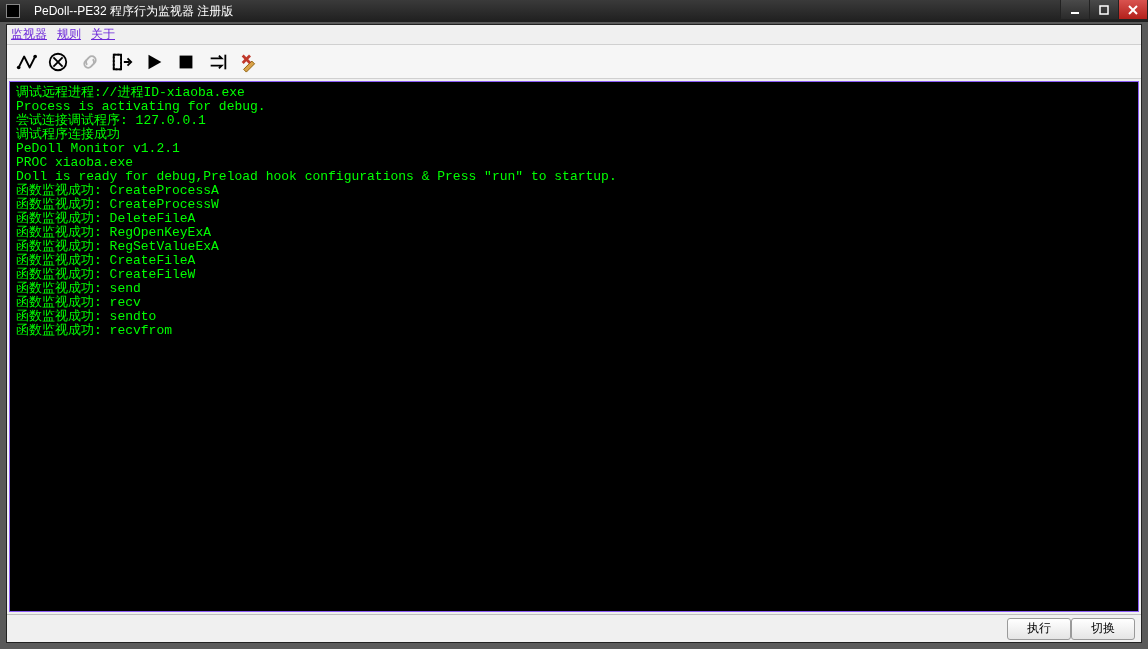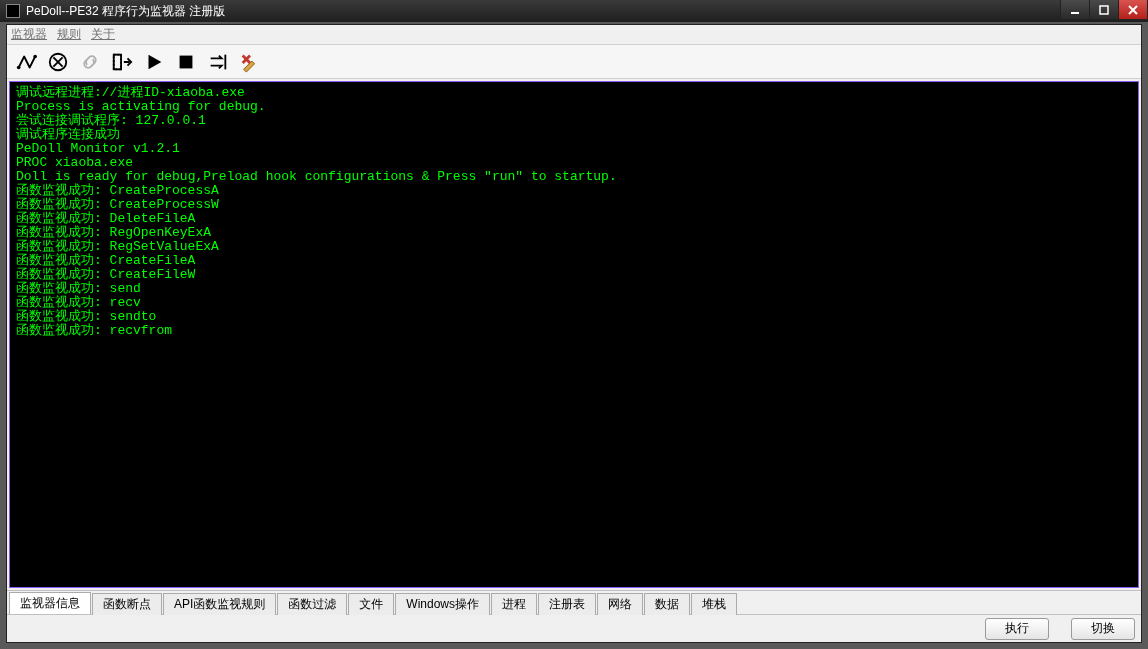--- a/index.html
+++ b/index.html
@@ -15,20 +15,21 @@
   }
   
   .titlebar {
     height: 22px;
     background: linear-gradient(to bottom, #3a3a3a, #1f1f1f);
     color: #fff;
     display: flex;
     align-items: center;
     padding-left: 6px;
     user-select: none;
+    gap: 8px;
   }
   .titlebar .app-icon {
     width: 14px; height: 14px;
     background: #000;
     border: 1px solid #888;
     margin-right: 6px;
   }
   .titlebar .title-text { flex: 1; font-size: 12px; }
   .win-btns { display: flex; height: 100%; }
   .win-btn {
@@ -55,21 +56,21 @@
     height: 20px;
     background: #f0f0f0;
     display: flex;
     align-items: center;
     padding-left: 4px;
     gap: 10px;
     border-bottom: 1px solid #d0d0d0;
   }
   .menubar span {
     text-decoration: underline;
-    color: #737373;
+    color: #6d28d9;
     cursor: default;
     font-size: 12px;
   }
   
   .toolbar {
     height: 34px;
     background: #f6f6f6;
     display: flex;
     align-items: center;
     padding: 2px 4px;
@@ -120,21 +121,21 @@
     top: 0;
   }
   .footer {
     height: 28px;
     background: #f0f0f0;
     border-top: 1px solid #c0c0c0;
     display: flex;
     justify-content: flex-end;
     align-items: center;
     padding-right: 6px;
-    gap: 22px;
+    gap: 0;
   }
   .footer button {
     width: 64px; height: 22px;
     background: linear-gradient(to bottom,#fff,#e5e5e5);
     border: 1px solid #9a9a9a;
     border-radius: 3px;
     font-size: 12px;
     cursor: default;
   }
 </style>
@@ -220,31 +221,18 @@
       <svg viewBox="0 0 24 24">
         <path d="M5 20 L14 11 L17 14 L8 23 Z" fill="#d9a34a" stroke="#8a5a00"></path>
         <line x1="4" y1="5" x2="12" y2="13" stroke="#c0392b" stroke-width="3"></line>
         <line x1="12" y1="5" x2="4" y2="13" stroke="#c0392b" stroke-width="3"></line>
       </svg>
     </div>
   </div>
 
   <div class="console" id="console"><div>调试远程进程://进程ID-xiaoba.exe</div><div>Process is activating for debug.</div><div>尝试连接调试程序: 127.0.0.1</div><div>调试程序连接成功</div><div>PeDoll Monitor v1.2.1</div><div>PROC xiaoba.exe</div><div>Doll is ready for debug,Preload hook configurations &amp; Press "run" to startup.</div><div>函数监视成功: CreateProcessA</div><div>函数监视成功: CreateProcessW</div><div>函数监视成功: DeleteFileA</div><div>函数监视成功: RegOpenKeyExA</div><div>函数监视成功: RegSetValueExA</div><div>函数监视成功: CreateFileA</div><div>函数监视成功: CreateFileW</div><div>函数监视成功: send</div><div>函数监视成功: recv</div><div>函数监视成功: sendto</div><div>函数监视成功: recvfrom</div></div>
 
-  <div class="tabs">
-    <div class="tab active">监视器信息</div>
-    <div class="tab">函数断点</div>
-    <div class="tab">API函数监视规则</div>
-    <div class="tab">函数过滤</div>
-    <div class="tab">文件</div>
-    <div class="tab">Windows操作</div>
-    <div class="tab">进程</div>
-    <div class="tab">注册表</div>
-    <div class="tab">网络</div>
-    <div class="tab">数据</div>
-    <div class="tab">堆栈</div>
-  </div>
 
   <div class="footer">
     <button>执行</button>
     <button>切换</button>
   </div>
 </div>
 
 </body></html>

